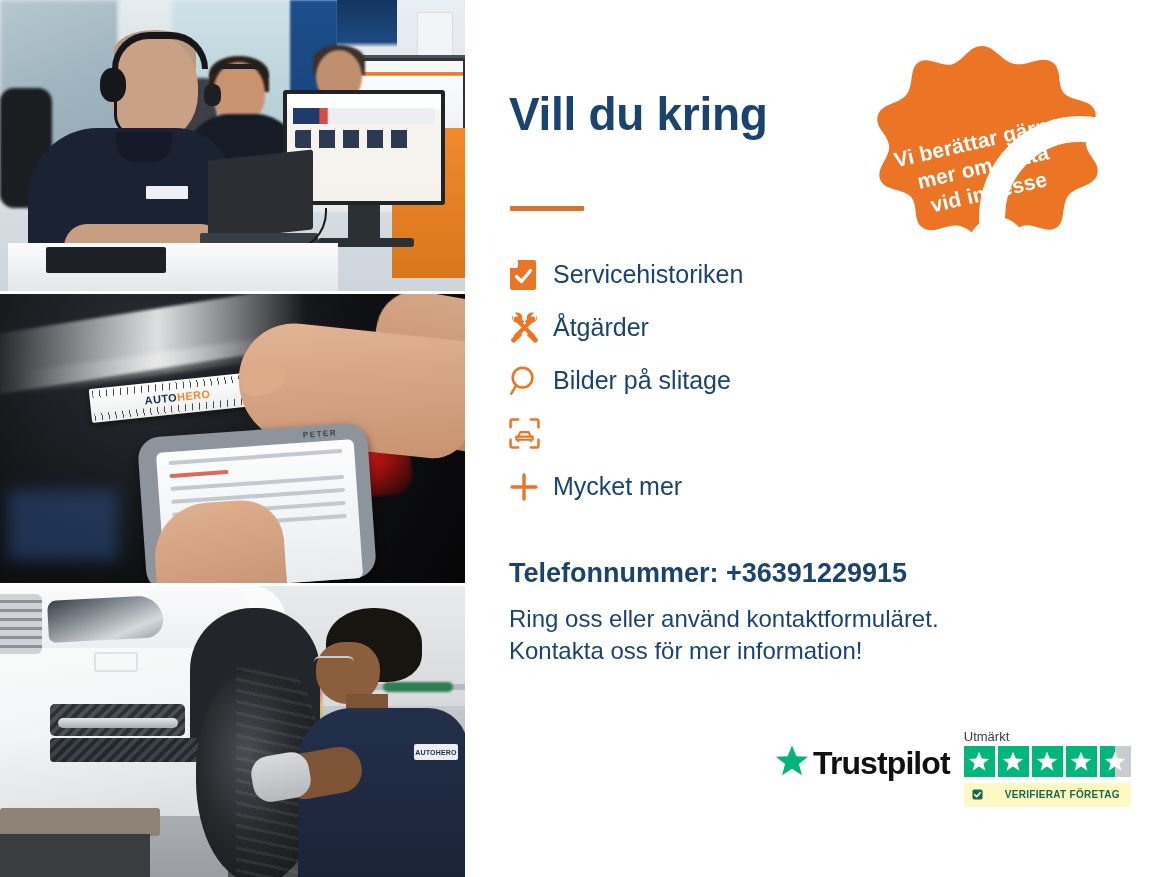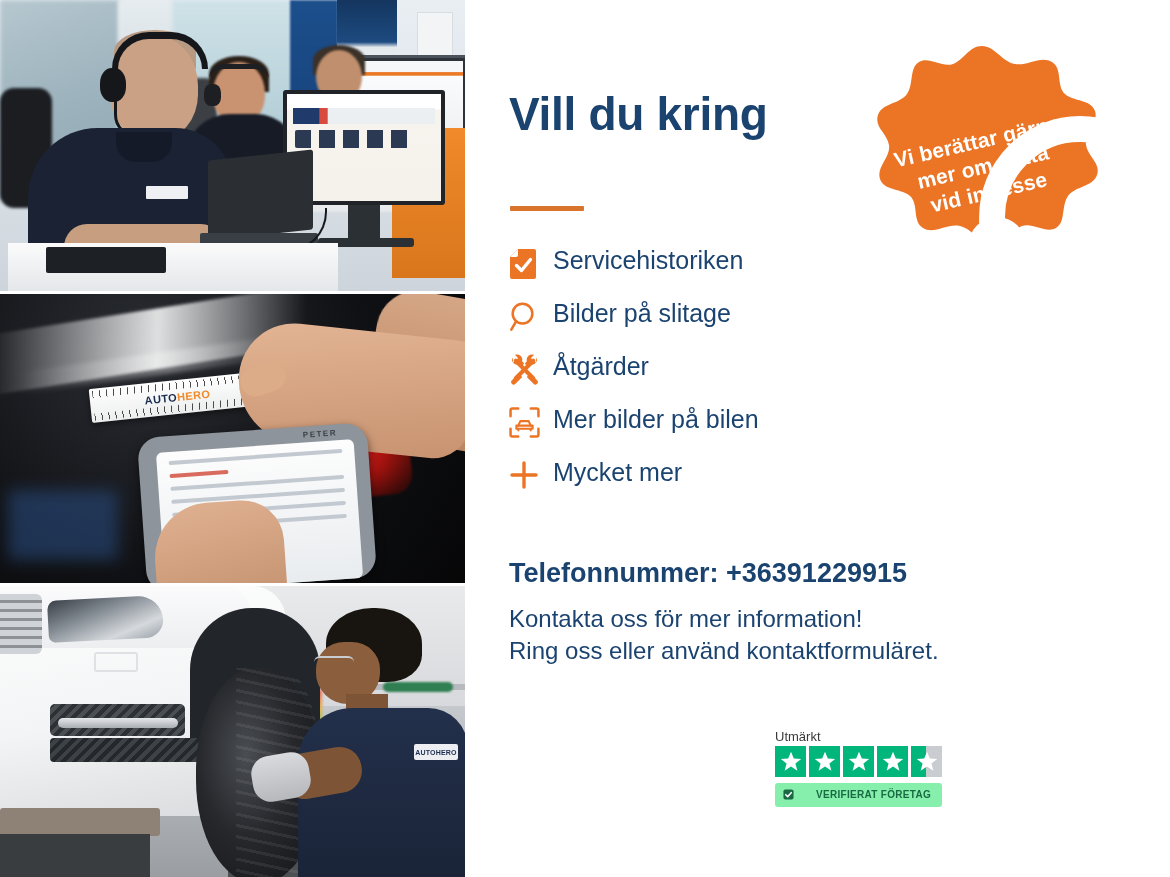--- a/index.html
+++ b/index.html
@@ -494,21 +494,21 @@
   }
 
   .feature-list {
     position: absolute;
     left: 44px;
     top: 248px;
     width: 420px;
   }
   .feature {
     display: flex;
-    align-items: flex-start;
+    align-items: center;
     height: 53px;
   }
   .feature .ico {
     width: 44px;
     flex: 0 0 44px;
     display: flex;
     align-items: center;
     justify-content: flex-start;
   }
   .feature .lbl {
@@ -598,21 +598,21 @@
   .tp-stars { display: flex; gap: 3px; }
   .tp-star {
     width: 31px; height: 31px;
     background: #00b67a;
     display: flex; align-items: center; justify-content: center;
     position: relative;
   }
   .tp-star.half { background: linear-gradient(90deg,#00b67a 0 50%, #c9cdd1 50% 100%); }
   .tp-verified {
     margin-top: 6px;
-    background: #86efac;
+    background: #fef9c3;
     border-radius: 3px;
     padding: 3px 8px 3px 5px;
     display: flex;
     align-items: center;
     gap: 22px;
     align-self: stretch;
     justify-content: center;
   }
   .tp-verified .vtext {
     font-size: 10px;
@@ -759,62 +759,61 @@
             <path d="M9 1 H25 A2 2 0 0 1 27 3 V29 A2 2 0 0 1 25 31 H3 A2 2 0 0 1 1 29 V9 Z" fill="#ec7425"></path>
             <path d="M9 1 L1 9 H7 A2 2 0 0 0 9 7 Z" fill="#ffffff"></path>
             <path d="M7.5 17.5 L12.5 22.5 L21.5 11.5" fill="none" stroke="#ffffff" stroke-width="3.4" stroke-linecap="round" stroke-linejoin="round"></path>
           </svg>
         </span>
         <span class="lbl">Servicehistoriken</span>
       </div>
 
       <div class="feature">
         <span class="ico">
-          <svg width="29" height="31" viewBox="0 0 30 32" aria-hidden="true">
-            <circle cx="14" cy="13" r="10.2" fill="none" stroke="#ec7425" stroke-width="2.6"></circle>
-            <line x1="7.2" y1="21.2" x2="2.4" y2="29.6" stroke="#ec7425" stroke-width="2.6" stroke-linecap="round"></line>
-          </svg>
-        </span>
-        <span class="lbl">Bilder på slitage</span>
-      </div>
-
-      <div class="feature">
-        <span class="ico">
           <svg width="31" height="31" viewBox="0 0 32 32" aria-hidden="true">
             <g stroke="#ec7425" stroke-width="4.2" stroke-linecap="round">
               <line x1="7" y1="7" x2="25" y2="25"></line>
               <line x1="25" y1="7" x2="7" y2="25"></line>
             </g>
             <path d="M3.5 3.5 a5.5 5.5 0 0 0 6.6 7.4 l2.2 2.2 3.4-3.4 -2.2-2.2 A5.5 5.5 0 0 0 6.1 0.9 l3.1 3.1 -1.6 3.1 -3.1 1.6 Z" fill="#ec7425"></path>
             <path d="M28.5 3.5 a5.5 5.5 0 0 1 -6.6 7.4 l-2.2 2.2 -3.4-3.4 2.2-2.2 A5.5 5.5 0 0 1 25.9 0.9 l-3.1 3.1 1.6 3.1 3.1 1.6 Z" fill="#ec7425"></path>
             <path d="M22 20 l7 7 a2.6 2.6 0 0 1 -3.7 3.7 l-7-7 Z" fill="#ec7425"></path>
             <path d="M10 20 l-7 7 a2.6 2.6 0 0 0 3.7 3.7 l7-7 Z" fill="#ec7425"></path>
           </svg>
         </span>
         <span class="lbl">Åtgärder</span>
+      </div>
+
+      <div class="feature">
+        <span class="ico">
+          <svg width="29" height="31" viewBox="0 0 30 32" aria-hidden="true">
+            <circle cx="14" cy="13" r="10.2" fill="none" stroke="#ec7425" stroke-width="2.6"></circle>
+            <line x1="7.2" y1="21.2" x2="2.4" y2="29.6" stroke="#ec7425" stroke-width="2.6" stroke-linecap="round"></line>
+          </svg>
+        </span>
+        <span class="lbl">Bilder på slitage</span>
       </div>
 
       <div class="feature">
         <span class="ico">
           <svg width="31" height="31" viewBox="0 0 32 32" aria-hidden="true">
             <g fill="none" stroke="#ec7425" stroke-width="2.6" stroke-linecap="round" stroke-linejoin="round">
               <path d="M1.6 9.5 V3.4 A1.8 1.8 0 0 1 3.4 1.6 H9.5"></path>
               <path d="M22.5 1.6 H28.6 A1.8 1.8 0 0 1 30.4 3.4 V9.5"></path>
               <path d="M30.4 22.5 V28.6 A1.8 1.8 0 0 1 28.6 30.4 H22.5"></path>
               <path d="M9.5 30.4 H3.4 A1.8 1.8 0 0 1 1.6 28.6 V22.5"></path>
             </g>
             <g fill="none" stroke="#ec7425" stroke-width="2.2" stroke-linecap="round" stroke-linejoin="round">
               <path d="M7.6 19.2 h16.8 v3.2 h-16.8 z"></path>
               <path d="M9.6 19.2 l2.1-4.6 h8.6 l2.1 4.6"></path>
               <line x1="9.6" y1="22.4" x2="9.6" y2="24.1"></line>
               <line x1="22.4" y1="22.4" x2="22.4" y2="24.1"></line>
             </g>
           </svg>
         </span>
-        <span class="lbl">Mer bilder på bilen</span>
       </div>
 
       <div class="feature">
         <span class="ico">
           <svg width="30" height="30" viewBox="0 0 30 30" aria-hidden="true">
             <g stroke="#ec7425" stroke-width="3.4" stroke-linecap="round">
               <line x1="15" y1="3" x2="15" y2="27"></line>
               <line x1="3" y1="15" x2="27" y2="15"></line>
             </g>
           </svg>
@@ -823,22 +822,22 @@
       </div>
 
     </div>
 
     <div class="phone">
       <span>Telefonnummer:</span>
       <span>+36391229915</span>
     </div>
 
     <div class="contact">
+      <div>Ring oss eller använd kontaktformuläret.</div>
       <div>Kontakta oss för mer information!</div>
-      <div>Ring oss eller använd kontaktformuläret.</div>
     </div>
 
     <div class="badge">
       <svg viewBox="0 0 238 250" aria-hidden="true">
         <path fill="#ec7425" d="
           M119 2
           c13 0 20 16 33 18 s26-9 37-2 4 24 13 32 26 5 30 17 -11 22-9 34 15 18 11 30 -22 11-29 21 -2 26-12 32 -23-6-34-2 -17 18-30 18 -19-15-32-18 -26 9-37 2 -4-24-13-32 -26-5-30-17 11-22 9-34 -15-18-11-30 22-11 29-21 2-26 12-32 23 6 34 2 16-18 29-18 Z"></path>
       </svg>
       <span class="headset">
         <svg width="46" height="42" viewBox="0 0 46 42" aria-hidden="true">
@@ -849,20 +848,28 @@
         </svg>
       </span>
       <div class="btext">
         <div>Vi berättar gärna</div>
         <div>mer om detta</div>
         <div>vid intresse</div>
       </div>
     </div>
 
     <div class="trustpilot">
+      <div class="tp-logo">
+        <span>
+          <svg width="34" height="33" viewBox="0 0 34 33" aria-hidden="true">
+            <path fill="#00b67a" d="M17 1.5 L21.4 12.3 L33 12.8 L23.9 20 L27 31.2 L17 24.7 L7 31.2 L10.1 20 L1 12.8 L12.6 12.3 Z"></path>
+          </svg>
+        </span>
+        <span class="tp-name">Trustpilot</span>
+      </div>
 
       <div class="tp-right">
         <span class="tp-rating-label">Utmärkt</span>
 
         <div class="tp-stars">
           <span class="tp-star">
             <svg width="22" height="21" viewBox="0 0 22 21" aria-hidden="true">
                 <path fill="#ffffff" d="M11 0.8 L13.8 7.6 L21.2 8 L15.4 12.6 L17.4 19.8 L11 15.6 L4.6 19.8 L6.6 12.6 L0.8 8 L8.2 7.6 Z"></path>
               </svg>
           </span>

